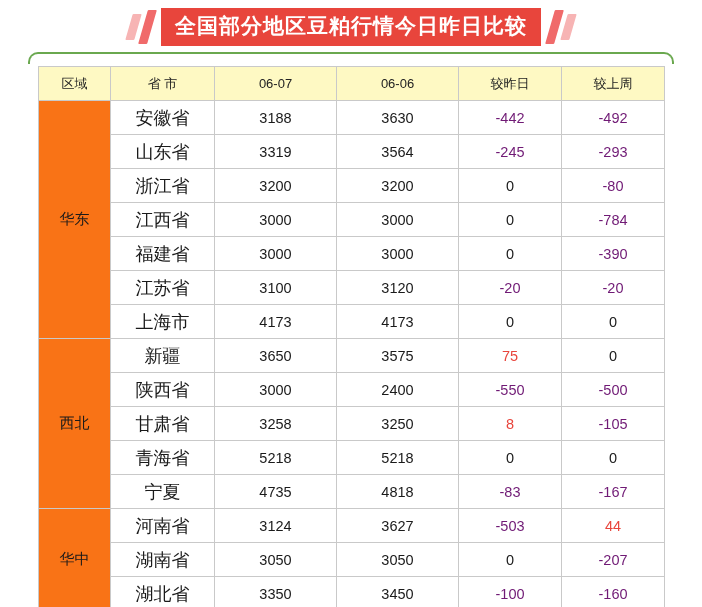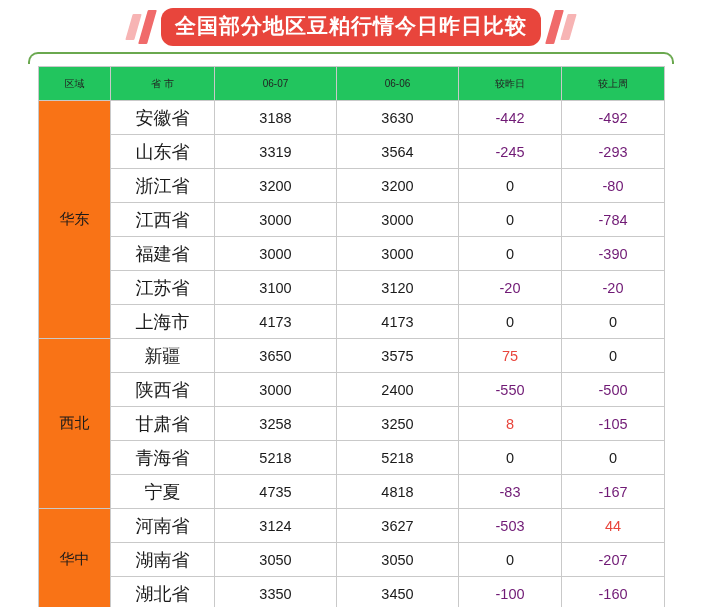--- a/index.html
+++ b/index.html
@@ -51,21 +51,20 @@
   .title-box {
     background: #e8453c;
     color: #ffffff;
     font-size: 21px;
     font-weight: bold;
     letter-spacing: 1px;
     padding: 5px 14px 6px 14px;
     margin: 11px 9px;
     line-height: 1.25;
     white-space: nowrap;
-    border-radius: 12px;
   }
 
   
   .green-rule {
     position: relative;
     height: 18px;
     margin: 2px 28px 0 28px;
     border-top: 2px solid #6aa84f;
     border-left: 2px solid #6aa84f;
     border-right: 2px solid #6aa84f;
@@ -100,23 +99,23 @@
   table.price-table th,
   table.price-table td {
     border: 1px solid #c9c9c9;
     height: 33px;
     text-align: center;
     vertical-align: middle;
     padding: 0;
     font-weight: normal;
   }
   thead th {
-    background: #22c55e;
+    background: #fef9c3;
     font-weight: bold;
-    font-size: 10px;
+    font-size: 13px;
     color: #222222;
     height: 35px;
   }
   td.region {
     background: #f97316;
     font-weight: bold;
     font-size: 15px;
     color: #1a1a1a;
   }
   td.province {

